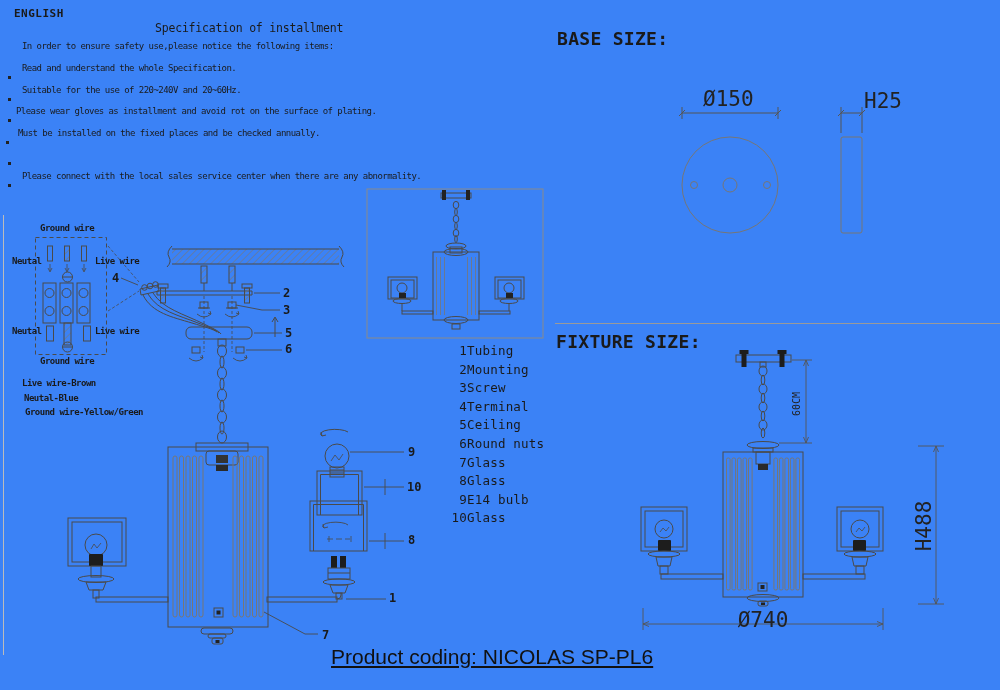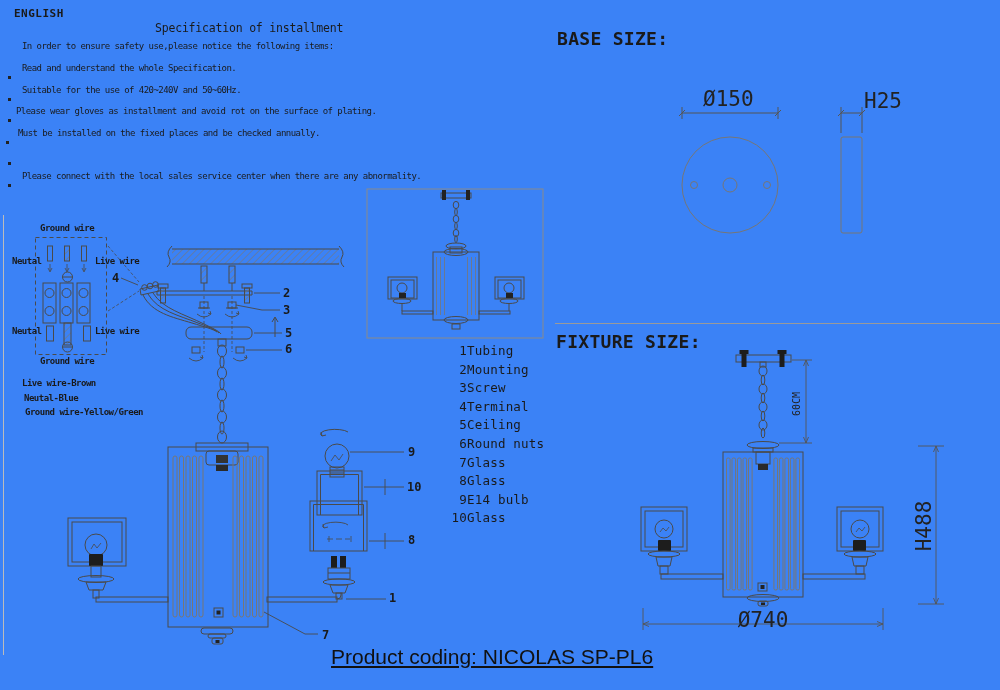--- a/index.html
+++ b/index.html
@@ -352,21 +352,21 @@
   </g>
 </svg>
 
 <div class="abs lang" style="left:14px;top:7px;">ENGLISH</div>
 <div class="abs spec-title" style="left:155px;top:21px;">Specification of installment</div>
 <div class="abs spec" style="left:22px;top:41px;">In order to ensure safety use,please notice the following items:</div>
 
 <div class="abs" style="left:8px;top:67px;"><span class="bullet-dot"></span></div>
 <div class="abs spec" style="left:22px;top:63px;">Read and understand the whole Specification.</div>
 <div class="abs" style="left:8px;top:89px;"><span class="bullet-dot"></span></div>
-<div class="abs spec" style="left:22px;top:85px;">Suitable for the use of 420~240V and 50~60Hz.</div>
+<div class="abs spec" style="left:22px;top:85px;">Suitable for the use of 220~240V and 20~60Hz.</div>
 <div class="abs" style="left:8px;top:110px;"><span class="bullet-dot"></span></div>
 <div class="abs spec" style="left:16px;top:106px;">Please wear gloves as installment and avoid rot on the surface of plating.</div>
 <div class="abs" style="left:6px;top:132px;"><span class="bullet-dot"></span></div>
 <div class="abs spec" style="left:18px;top:128px;">Must be installed on the fixed places and be checked annually.</div>
 <div class="abs" style="left:8px;top:153px;"><span class="bullet-dot"></span></div>
 <div class="abs" style="left:8px;top:175px;"><span class="bullet-dot"></span></div>
 <div class="abs spec" style="left:22px;top:171px;">Please connect with the local sales service center when there are any abnormality.</div>
 
 <div class="abs wire" style="left:40px;top:223px;">Ground wire</div>
 <div class="abs wire" style="left:12px;top:256px;">Neutal</div>

